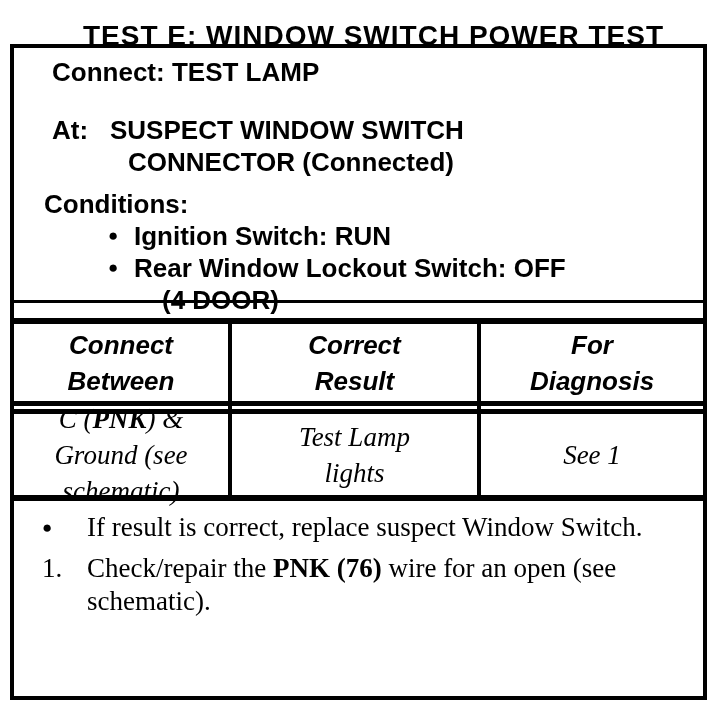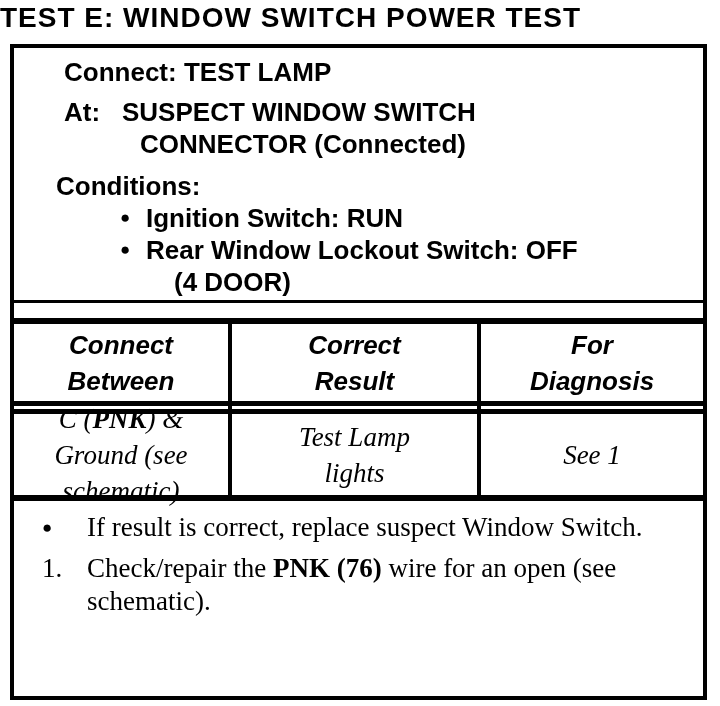--- a/index.html
+++ b/index.html
@@ -12,24 +12,24 @@
     width: 720px;
     height: 706px;
     font-family: "Liberation Sans", sans-serif;
     color: #000000;
     -webkit-font-smoothing: none;
   }
 
   
   .doc-title {
     position: absolute;
-    top: 2px;
+    top: 20px;
     left: 0;
     width: 664px;
-    text-align: left;
+    text-align: right;
     font-weight: bold;
     font-size: 28px;
     letter-spacing: 1px;
     white-space: nowrap;
   }
 
   
   .chart-box {
     position: absolute;
     left: 10px;
@@ -41,28 +41,28 @@
     display: flex;
     flex-direction: column;
     background: #fff;
   }
 
   
   .setup-section {
     height: 255px;
     box-sizing: border-box;
     border-bottom: 3px solid #000;
-    padding: 8px 10px 0 40px;
+    padding: 8px 10px 0 28px;
     font-weight: bold;
     font-size: 26px;
     line-height: 32px;
     flex: none;
   }
   .connect-line { margin-left: 10px; white-space: nowrap; }
-  .at-row { display: flex; margin-top: 8px; margin-left: 10px; }
+  .at-row { display: flex; margin-top: 26px; margin-left: 10px; }
   .at-label { width: 58px; flex: none; }
   .at-lines .line2 { padding-left: 18px; }
   .conditions-label { margin-top: 10px; margin-left: 2px; }
   .cond-bullet-row { display: flex; margin-left: 66px; }
   .cond-bullet {
     width: 26px;
     flex: none;
     font-size: 17px;
   }
   .cond-wrap-line { margin-left: 120px; }

